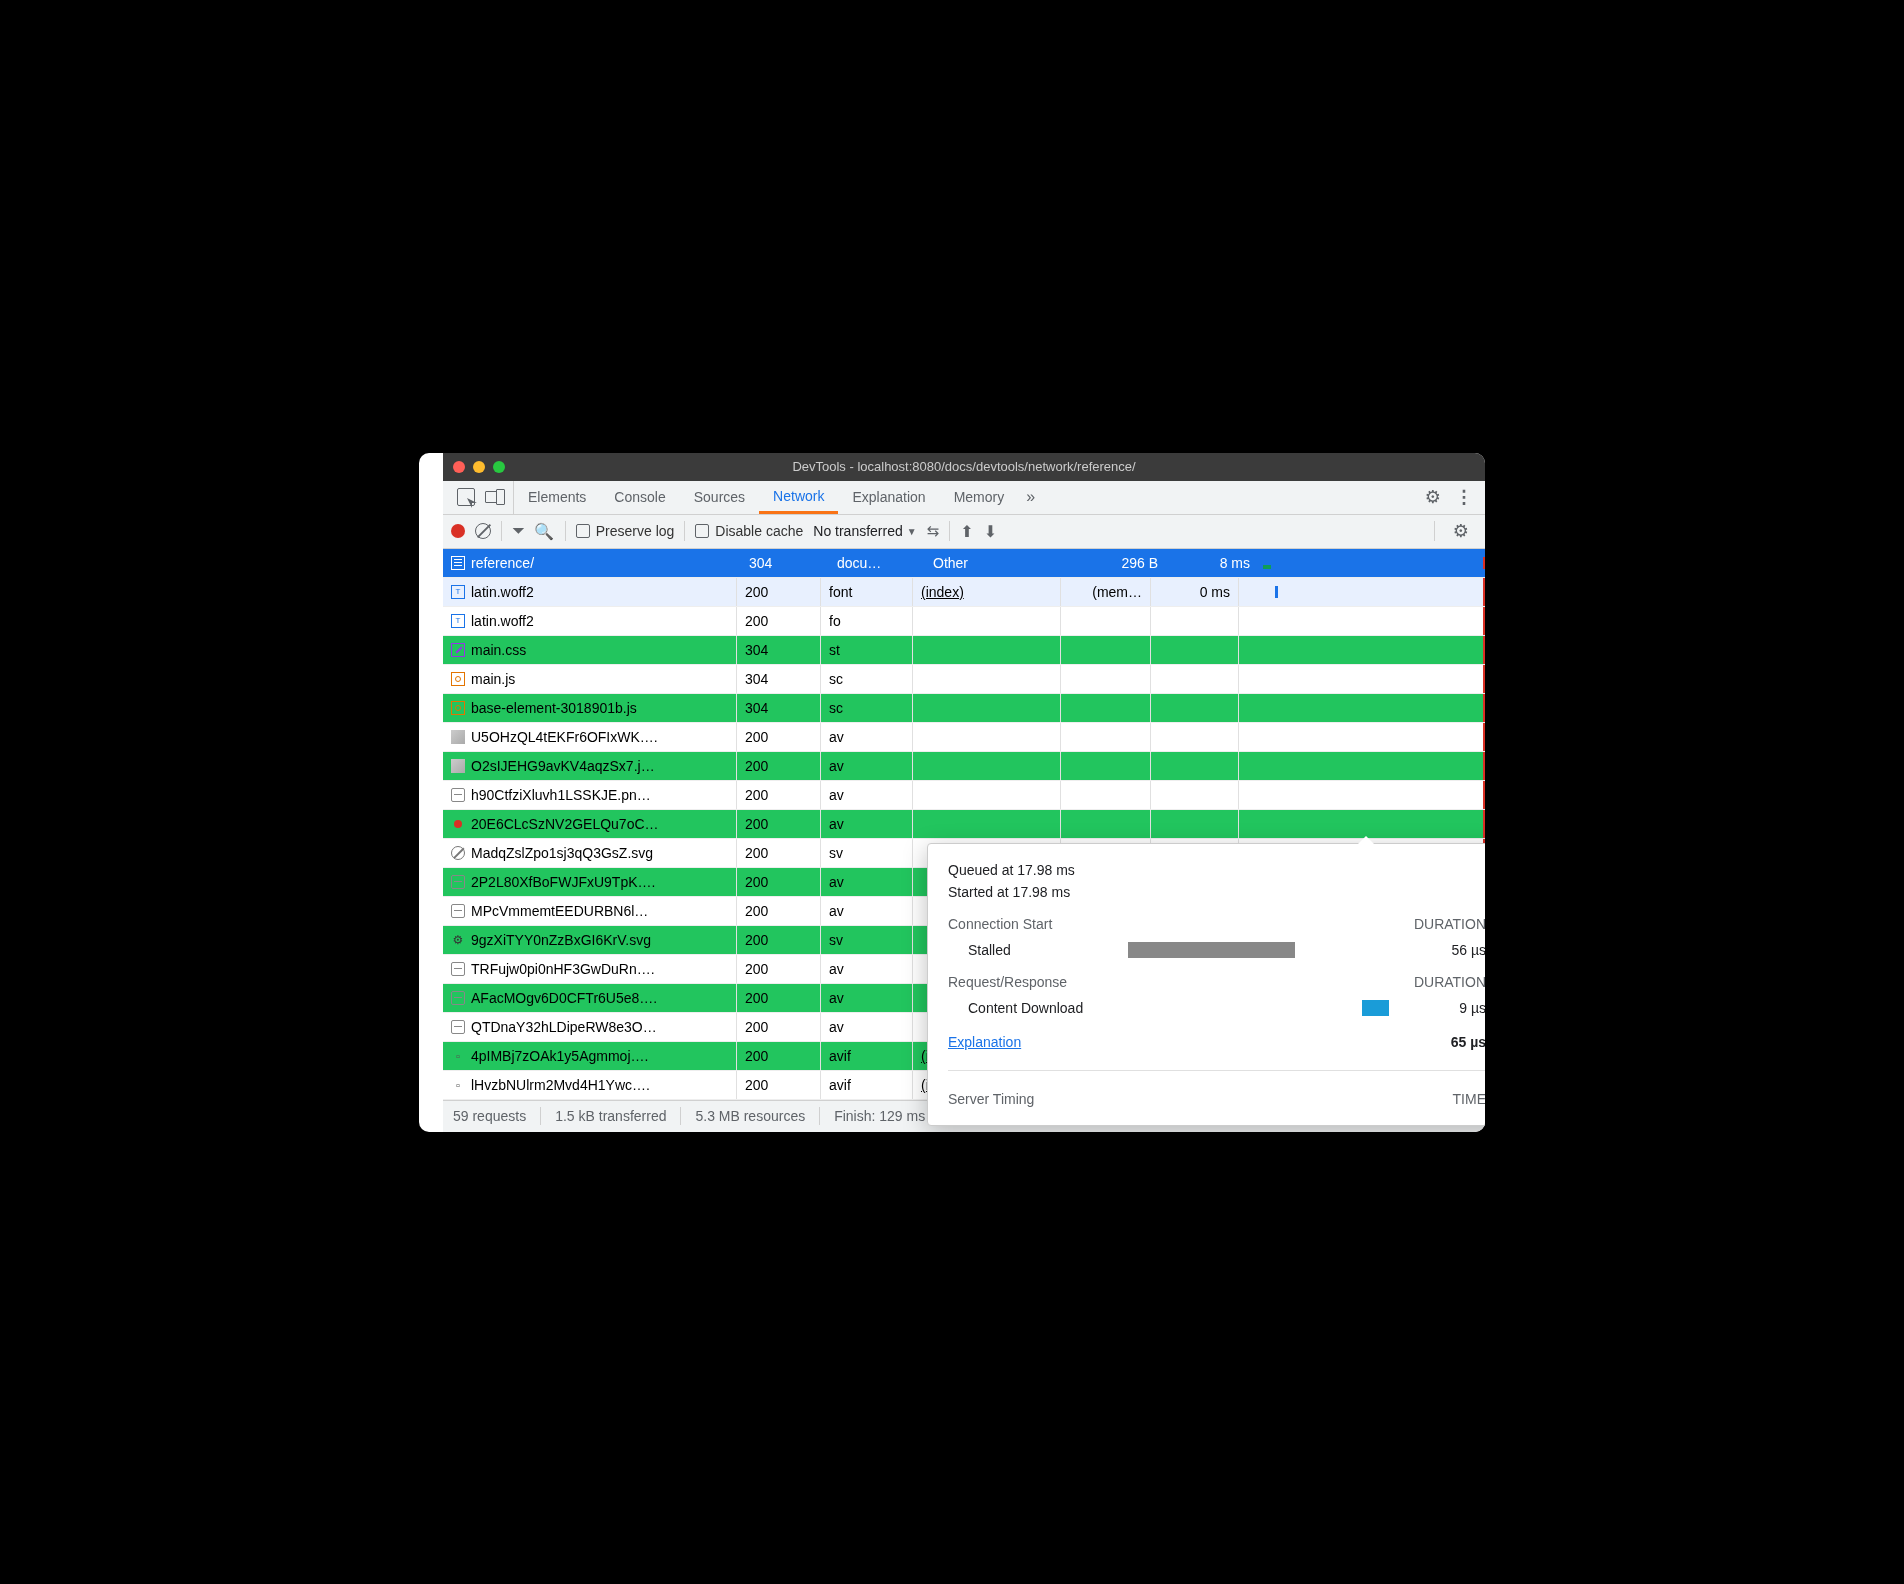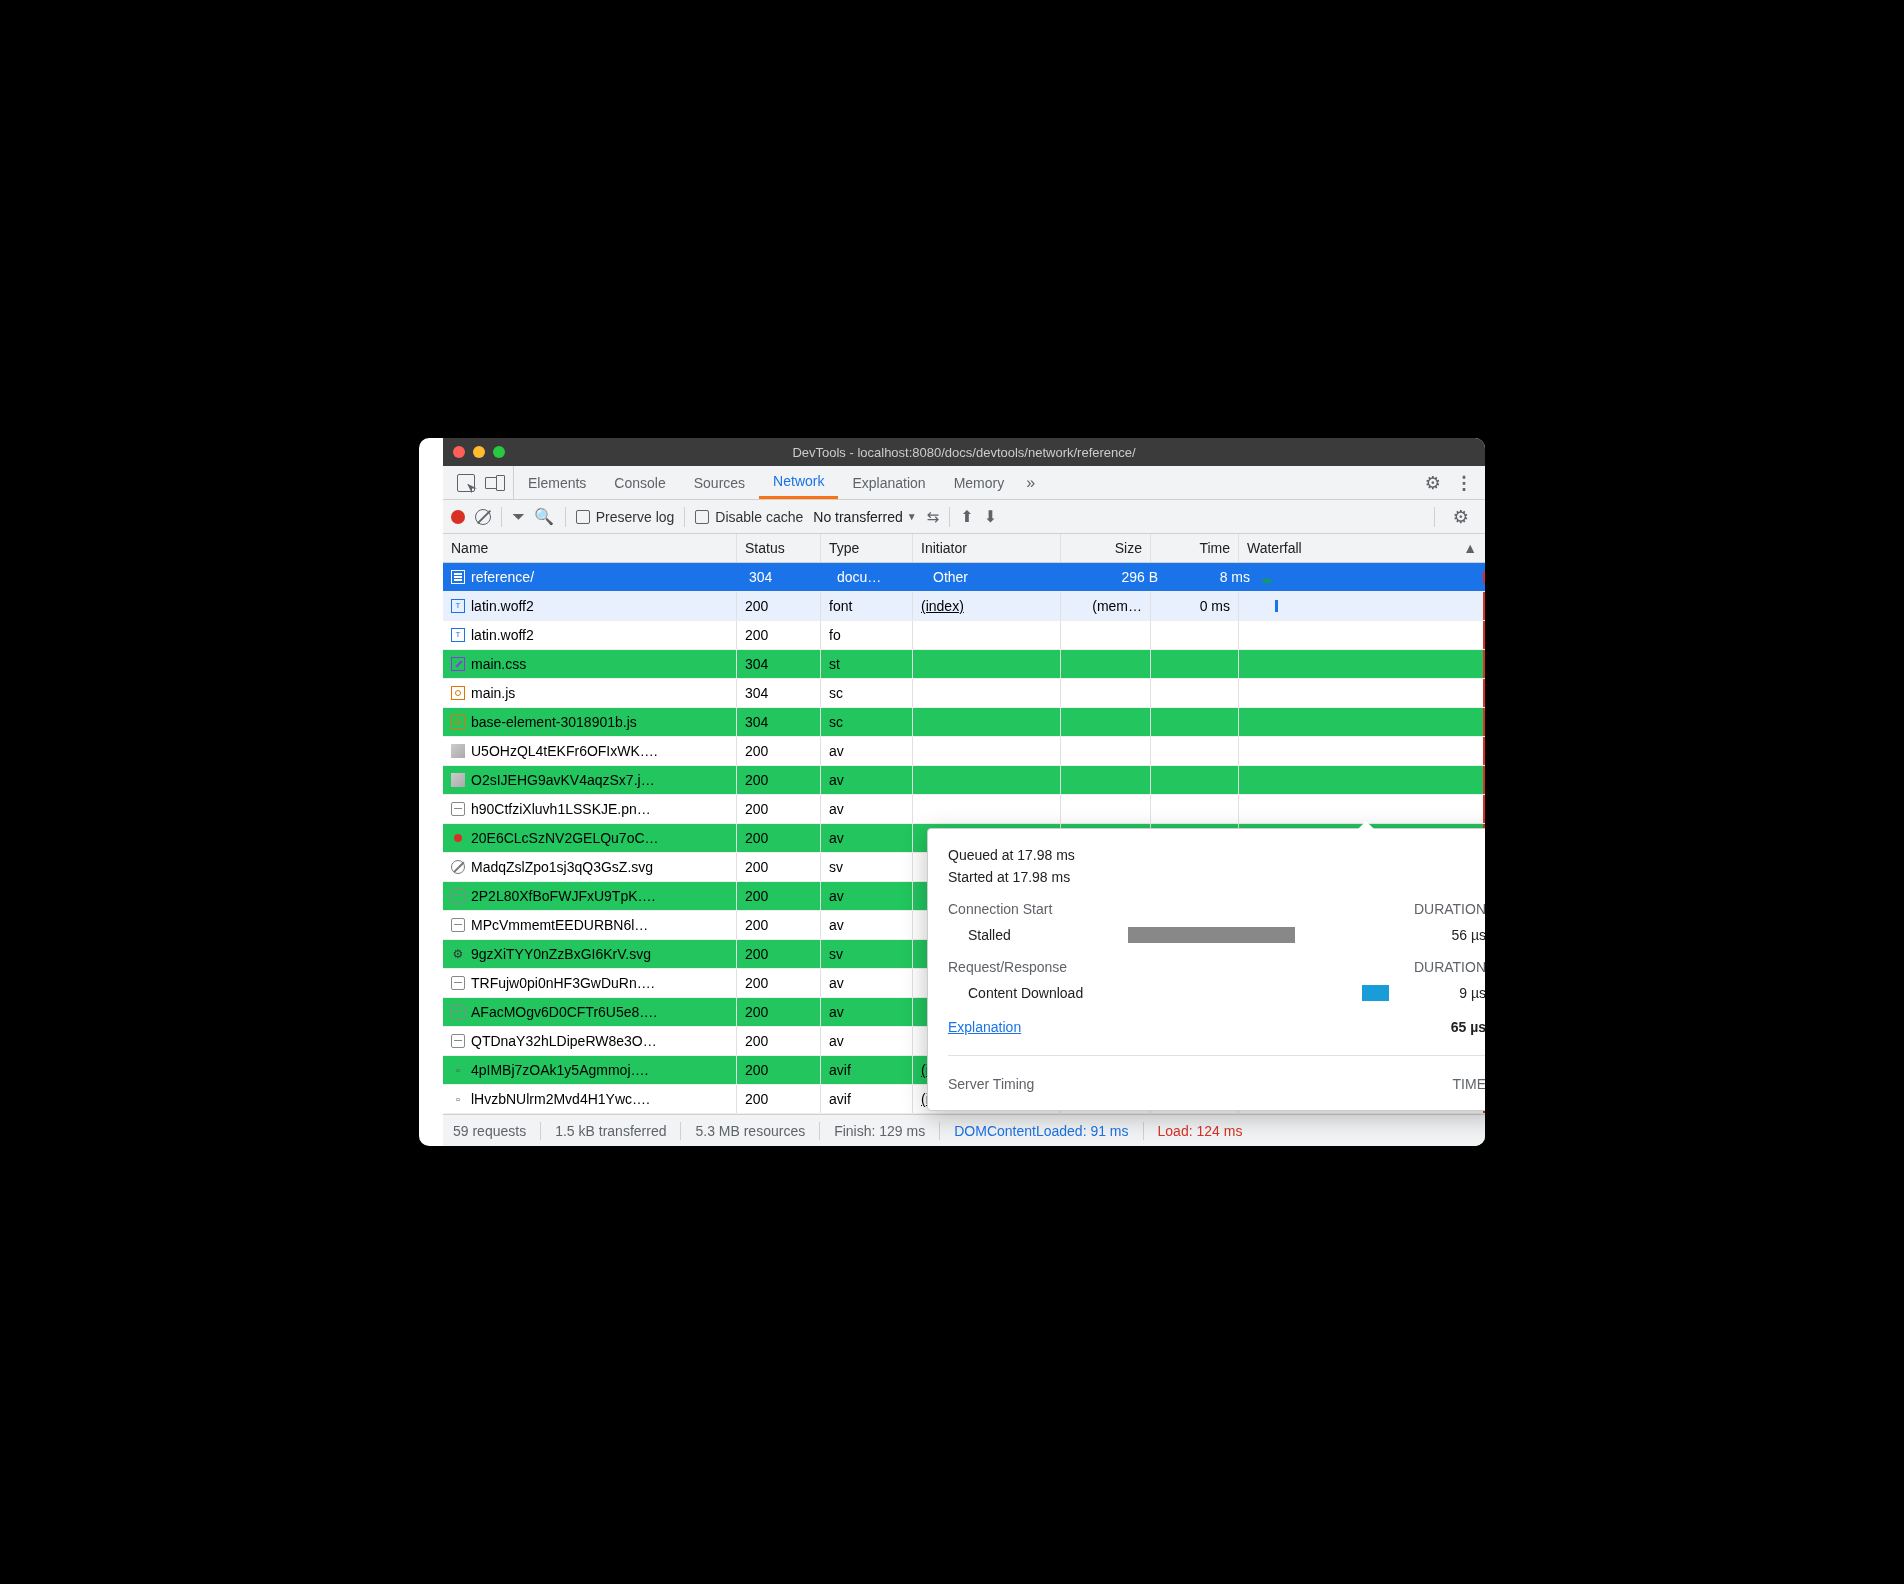--- a/index.html
+++ b/index.html
@@ -222,32 +222,20 @@
     <div class="sep"></div>
     <div class="updown">⬆</div>
     <div class="updown">⬇</div>
     <div class="spacer" style="flex:1"></div>
     <div class="sep"></div>
     <div class="gear">⚙</div>
   </div>
 
   <div class="nettable-wrap">
   <div class="nettable">
-    <div class="thead">
-      <div class="th c-name">Name</div>
-      <div class="th c-status">Status</div>
-      <div class="th c-type">Type</div>
-      <div class="th c-init">Initiator</div>
-      <div class="th c-size">Size</div>
-      <div class="th c-time">Time</div>
-      <div class="th c-wf">
-        <span>Waterfall</span>
-        <span class="sortarr">▲</span>
-      </div>
-    </div>
     <div id="tbody">
           <div class="trow sel">
             <div class="td c-name">
               <span class="ficn ic-doc"></span>
               <span>reference/</span>
             </div>
             <div class="td c-status">304</div>
             <div class="td c-type">docu…</div>
             <div class="td c-init"><span>Other</span></div>
             <div class="td c-size">296 B</div>

